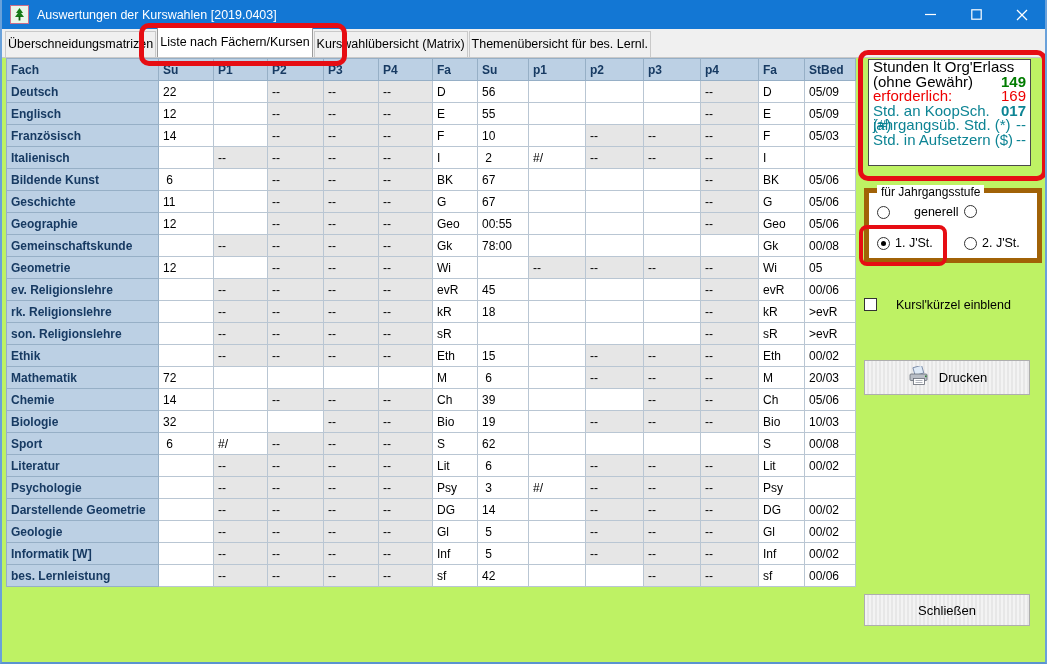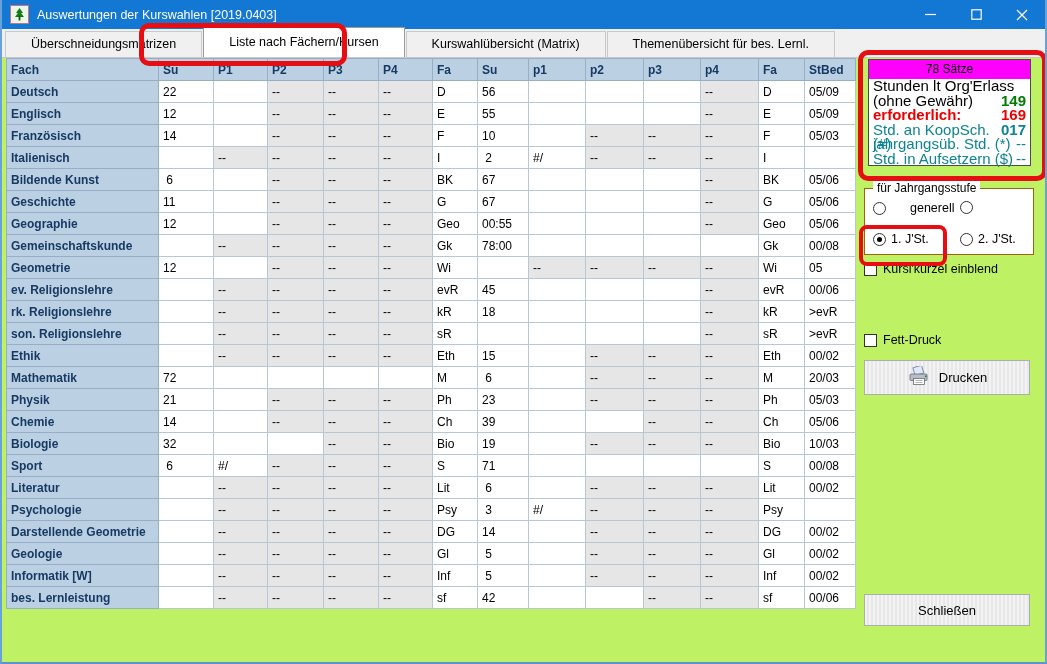--- a/index.html
+++ b/index.html
@@ -13,47 +13,47 @@
   .titlebar{position:absolute;top:0;left:0;right:0;height:29px;background:#1377d4;
     display:flex;align-items:center;padding-left:8px;color:#fff;}
   .app-icon{width:17px;height:17px;background:#e9f6e9;border:1px solid #cc6f8a;
     display:inline-flex;align-items:center;justify-content:center;margin-right:8px;}
   .title-text{font-size:12.5px;color:#ffffff;white-space:nowrap;}
   .win-controls{margin-left:auto;display:flex;height:100%;}
   .win-btn{width:46px;height:100%;display:flex;align-items:center;justify-content:center;cursor:pointer;}
   
   .tabstrip{position:absolute;top:29px;left:0;right:0;height:29px;background:#f0f0f0;
     display:flex;align-items:flex-end;padding-left:3px;box-sizing:border-box;border-bottom:1px solid #c9c9c9;}
-  .tab{height:25px;line-height:25px;padding:0 25px;font-size:12.5px;color:#000;background:#f0f0f0;
+  .tab{height:25px;line-height:25px;padding:0 2px;font-size:12.5px;color:#000;background:#f0f0f0;
     border:1px solid #c9c9c9;border-bottom:none;margin-right:1px;white-space:nowrap;cursor:pointer;}
   .tab.active{background:#ffffff;height:29px;line-height:29px;border:1px solid #9b9b9b;border-bottom:none;z-index:2;}
   
   table.grid{position:absolute;left:4px;top:58px;border-collapse:collapse;table-layout:fixed;}
   .grid th,.grid td{border:1px solid #b9c6d3;height:21px;padding:0 4px;font-size:12px;
     overflow:hidden;white-space:pre;text-align:left;vertical-align:middle;}
   .grid th{background:#bcd0e4;color:#173a62;font-weight:bold;border-color:#96afc6;}
   .grid td{background:#ffffff;color:#000;}
   .grid td.fach{background:#bcd0e4;color:#173a62;font-weight:bold;border-color:#96afc6;}
   .grid td.dash{background:#e6e6e6;}
   
   .stats-box{position:absolute;left:866px;top:59px;width:163px;height:107px;box-sizing:border-box;
     border:1px solid #4a4a4a;background:#fff;display:flex;flex-direction:column;}
   .stats-header{height:19px;line-height:19px;background:#ff00ff;color:#000;text-align:center;font-size:12px;}
   .stat-line{display:flex;justify-content:space-between;padding:0 4px;font-size:15px;line-height:14.6px;height:14.6px;}
   .c-black{color:#000;}
   .c-green{color:#007c00;font-weight:bold;}
-  .c-red{color:#ee0000;font-weight:bold;}
+  .c-red{color:#ee0000;font-weight:normal;}
   .c-teal{color:#0d8494;}
   .c-teal-b{color:#0d8494;font-weight:bold;}
-  .groupbox{position:absolute;left:862px;top:188px;width:168px;height:65px;border:1px solid #a16207;background:#fff;}
+  .groupbox{position:absolute;left:862px;top:188px;width:168px;height:65px;border:5px solid #a16207;background:#fff;}
   .groupbox-label{position:absolute;top:-8px;left:8px;background:#fff;padding:0 4px;font-size:12px;color:#000;white-space:nowrap;}
   .radio-item{position:absolute;display:flex;align-items:center;gap:5px;font-size:12.5px;color:#000;cursor:pointer;}
   .radio{width:13px;height:13px;border-radius:50%;border:1px solid #333;background:#fff;position:relative;flex:0 0 auto;box-sizing:border-box;}
   .radio.selected::after{content:"";position:absolute;left:3px;top:3px;right:3px;bottom:3px;border-radius:50%;background:#000;}
-  .check-item{position:absolute;display:flex;align-items:flex-end;gap:6px;font-size:12.5px;color:#000;cursor:pointer;}
+  .check-item{position:absolute;display:flex;align-items:flex-start;gap:19px;font-size:12.5px;color:#000;cursor:pointer;margin-top:36px;}
   .checkbox{width:13px;height:13px;border:1px solid #333;background:#fff;flex:0 0 auto;box-sizing:border-box;}
   .btn{position:absolute;left:862px;width:166px;box-sizing:border-box;border:1px solid #aeaeae;
     background:repeating-linear-gradient(90deg,#f3f3f3 0 2px,#e7e7e7 2px 4px);
     display:flex;align-items:center;justify-content:center;gap:8px;font-size:13px;color:#000;cursor:pointer;}
   #btn-drucken{top:360px;height:35px;}
   #btn-schliessen{top:594px;height:32px;}
   
   .annot{position:absolute;border:5px solid #e60d13;border-radius:10px;pointer-events:none;z-index:60;}
   #annot-tab{left:137px;top:23px;width:198px;height:33px;}
   #annot-stats{left:856px;top:50px;width:179px;height:121px;}
@@ -354,36 +354,20 @@
           <td>M</td>
           <td> 6</td>
           <td></td>
           <td class="dash">--</td>
           <td class="dash">--</td>
           <td class="dash">--</td>
           <td>M</td>
           <td>20/03</td>
         </tr>
         <tr>
-          <td class="fach">Physik</td>
-          <td>21</td>
-          <td></td>
-          <td class="dash">--</td>
-          <td class="dash">--</td>
-          <td class="dash">--</td>
-          <td>Ph</td>
-          <td>23</td>
-          <td></td>
-          <td class="dash">--</td>
-          <td class="dash">--</td>
-          <td class="dash">--</td>
-          <td>Ph</td>
-          <td>05/03</td>
-        </tr>
-        <tr>
           <td class="fach">Chemie</td>
           <td>14</td>
           <td></td>
           <td class="dash">--</td>
           <td class="dash">--</td>
           <td class="dash">--</td>
           <td>Ch</td>
           <td>39</td>
           <td></td>
           <td></td>
@@ -409,21 +393,21 @@
           <td>10/03</td>
         </tr>
         <tr>
           <td class="fach">Sport</td>
           <td> 6</td>
           <td>#/</td>
           <td class="dash">--</td>
           <td class="dash">--</td>
           <td class="dash">--</td>
           <td>S</td>
-          <td>71</td>
+          <td>62</td>
           <td></td>
           <td></td>
           <td></td>
           <td></td>
           <td>S</td>
           <td>00/08</td>
         </tr>
         <tr>
           <td class="fach">Literatur</td>
           <td></td>
@@ -517,21 +501,20 @@
           <td></td>
           <td class="dash">--</td>
           <td class="dash">--</td>
           <td>sf</td>
           <td>00/06</td>
         </tr>
       </tbody>
     </table>
 
   <div class="stats-box">
-    <div class="stats-header">78 Sätze</div>
     <div class="stat-line">
       <span class="c-black">Stunden lt Org'Erlass</span>
       <span class="c-black"></span>
     </div>
     <div class="stat-line">
       <span class="c-black">(ohne Gewähr)</span>
       <span class="c-green">149</span>
     </div>
     <div class="stat-line">
       <span class="c-red">erforderlich:</span>

